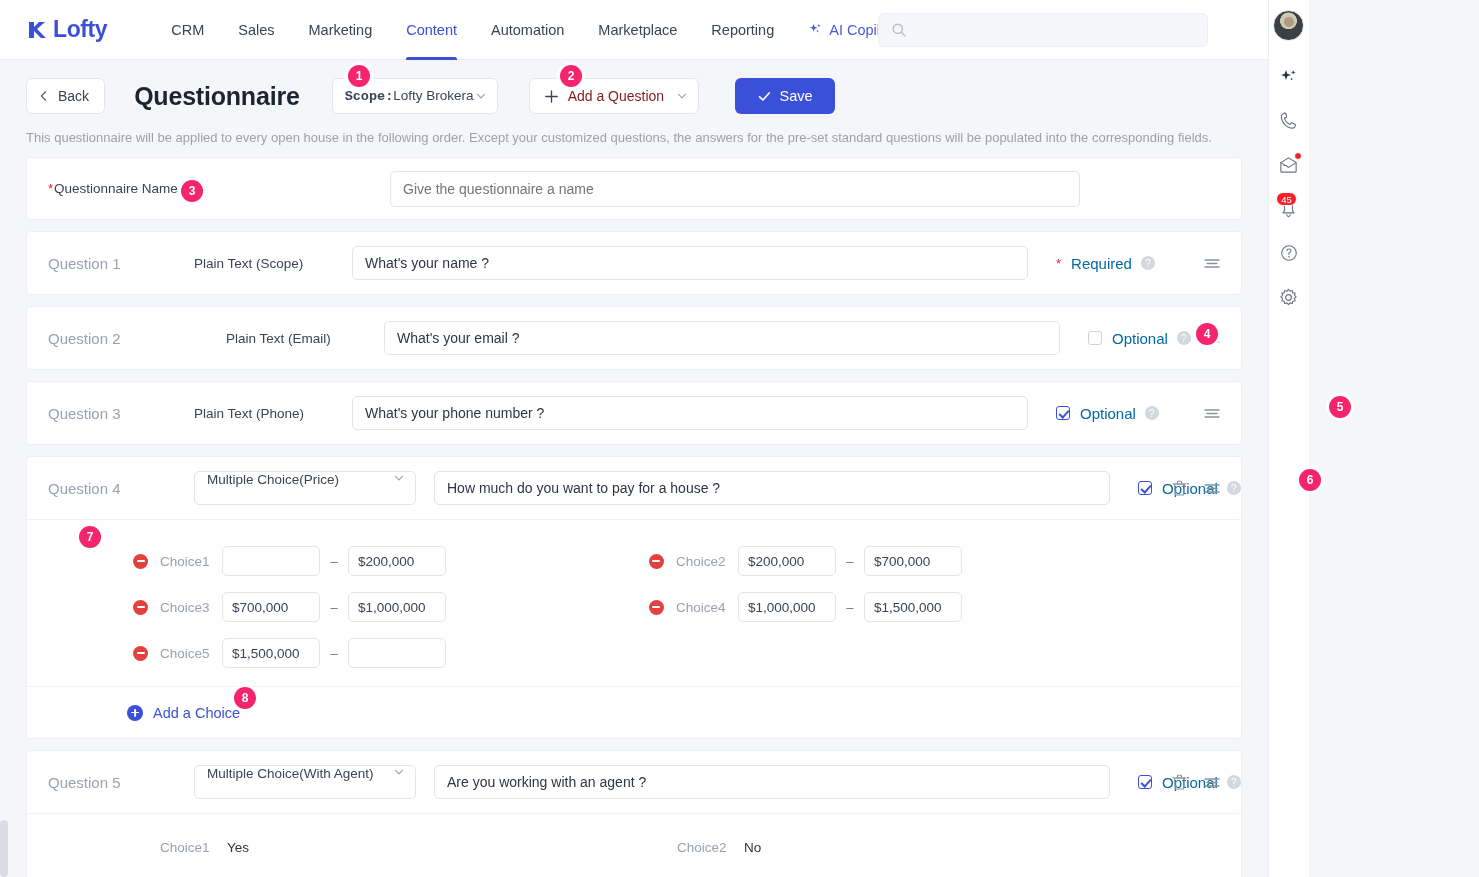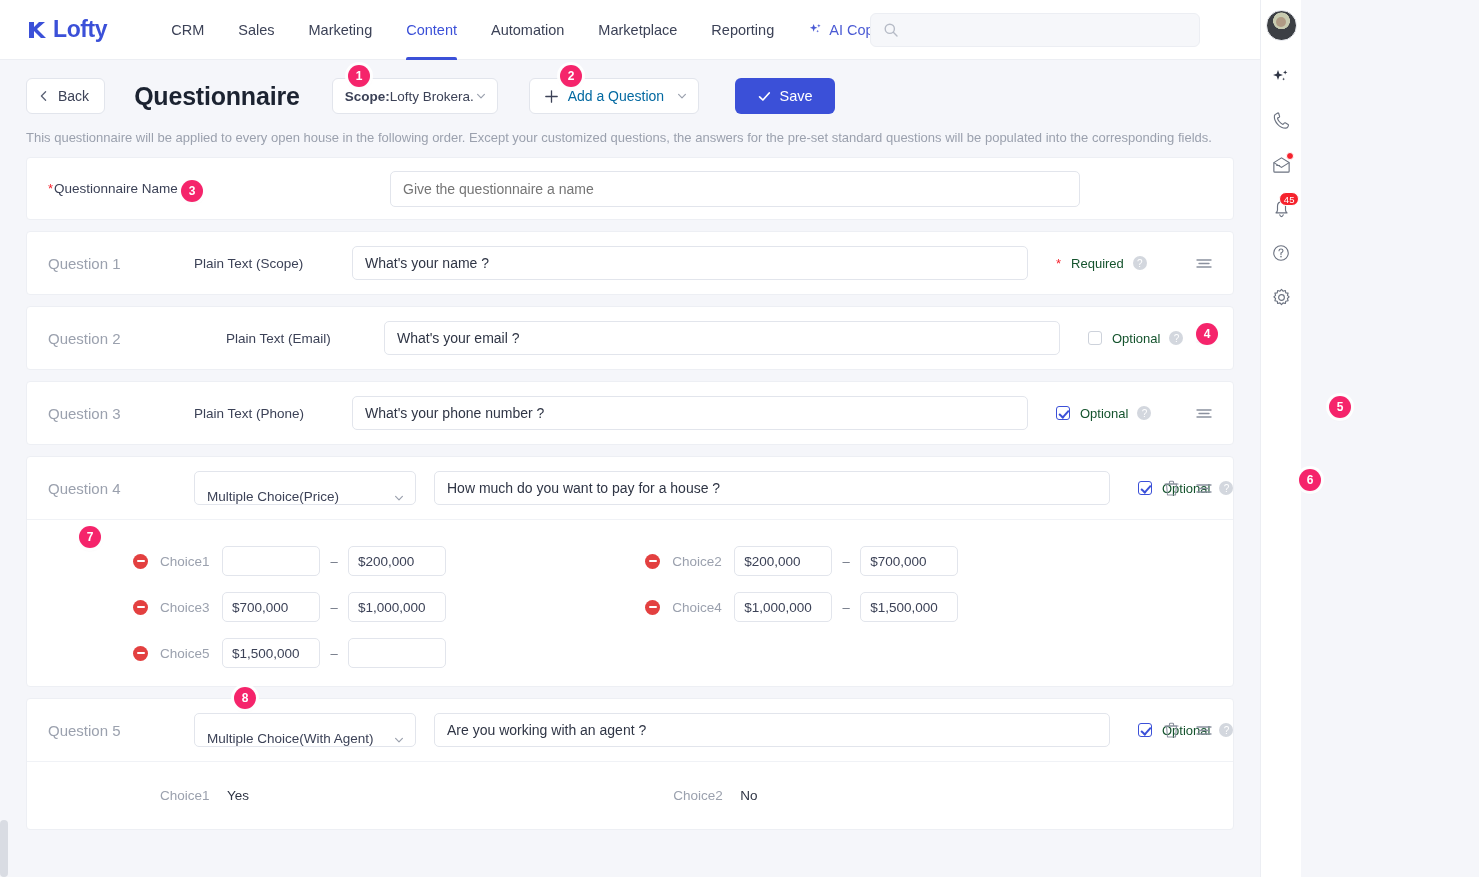--- a/index.html
+++ b/index.html
@@ -55,21 +55,21 @@
   }
   .rail-icon {
     width: 40px; height: 40px; display: flex; align-items: center; justify-content: center;
     position: relative; cursor: pointer; color: #6b7280;
   }
   .dot-badge {
     position: absolute; top: 7px; right: 7px; width: 8px; height: 8px;
     border-radius: 50%; background: #f5222d; border: 1.5px solid #fff;
   }
   .num-badge {
-    position: absolute; top: 3px; right: 2px; min-width: 19px; height: 14px;
+    position: absolute; top: 3px; right: 12px; min-width: 19px; height: 14px;
     border-radius: 8px; background: #f5222d; color: #fff; font-size: 9.5px;
     display: flex; align-items: center; justify-content: center; padding: 0 4px;
     border: 1px solid #fff;
   }
 
   
   .page-head { padding: 18px 26px 0 26px; position: relative; }
   .head-row { display: flex; align-items: center; gap: 7px; }
   .btn-back {
     height: 36px; padding: 0 15px 0 11px; background: #fff; border: 1px solid #e2e5ec;
@@ -77,65 +77,65 @@
     font-size: 14px; color: #3c4257; cursor: pointer;
   }
   .page-title { font-size: 25px; font-weight: bold; color: #1c2331; margin-left: 22px; letter-spacing: -0.2px; }
   .scope-select {
     margin-left: 25px; height: 36px; width: 166px; background: #fff;
     border: 1px solid #e2e5ec; border-radius: 6px; display: flex; align-items: center;
     padding: 0 10px 0 12px; font-size: 13.5px; color: #3c4257; cursor: pointer;
     justify-content: space-between;
   }
   .scope-select .lbl { overflow: hidden; white-space: nowrap; }
-  .scope-select b { font-weight: bold; }
+  .scope-select b { font-weight: bold; font-family: Liberation Mono, monospace; }
   .addq-btn {
     margin-left: 24px; height: 36px; width: 170px; background: #fff;
     border: 1px solid #e2e5ec; border-radius: 6px; display: flex; align-items: center;
-    padding: 0 10px 0 14px; font-size: 14px; color: #0369a1; cursor: pointer; gap: 9px;
+    padding: 0 10px 0 14px; font-size: 14px; color: #7f1d1d; cursor: pointer; gap: 9px;
   }
   .btn-save {
     margin-left: 29px; height: 36px; width: 100px; background: #3b50d8; color: #fff;
     border-radius: 6px; display: flex; align-items: center; justify-content: center;
     gap: 8px; font-size: 14.5px; cursor: pointer;
   }
   .subtitle { margin-top: 16px; font-size: 13px; color: #9ba1ae; }
 
   
   .content { padding: 12px 26px 0 26px; }
   .card {
     background: #fff; border: 1px solid #edeff4; border-radius: 4px;
     margin-bottom: 11px;
   }
   .qrow { display: flex; align-items: center; height: 62px; padding: 0 0 0 21px; position: relative; }
   .qlabel { width: 78px; font-size: 15px; color: #9ba1ae; flex-shrink: 0; }
   .qtype { width: 180px; font-size: 13.5px; color: #3c4257; flex-shrink: 0; margin-left: 68px; }
   .qtype-select {
     width: 222px; height: 34px; border: 1px solid #e2e5ec; border-radius: 5px;
-    display: flex; align-items: flex-end; justify-content: space-between;
+    display: flex; align-items: flex-start; justify-content: space-between;
     padding: 0 10px 0 12px; font-size: 13.5px; color: #3c4257; cursor: pointer;
     margin-left: 68px; flex-shrink: 0;
   }
   .qinput {
     width: 676px; height: 34px; border: 1px solid #e2e5ec; border-radius: 5px;
     display: flex; align-items: center; padding: 0 12px; font-size: 14px;
     color: #2f3545; margin-left: 18px; background: #fff; flex-shrink: 0;
   }
   .qctl { display: flex; align-items: center; margin-left: 28px; flex-shrink: 0; }
   .req-star { color: #f5222d; font-size: 13px; margin-right: 10px; }
   .checkbox {
     width: 14px; height: 14px; border: 1px solid #cdd2db; border-radius: 3px;
     margin-right: 10px; background: #fff; cursor: pointer; flex-shrink: 0;
   }
   .checkbox.checked { border-color: #3b50d8; position: relative; }
   .checkbox.checked::after {
     content: ""; position: absolute; left: 4px; top: 0.5px; width: 4px; height: 8px;
     border: solid #3b50d8; border-width: 0 2px 2px 0; transform: rotate(42deg);
   }
-  .ctl-text { font-size: 13px; color: #14532d; }
+  .ctl-text { font-size: 15px; color: #0369a1; }
   .help-ic {
     width: 14px; height: 14px; border-radius: 50%; background: #d3d7de; color: #fff;
     font-size: 10px; display: flex; align-items: center; justify-content: center;
     margin-left: 9px; cursor: pointer; flex-shrink: 0;
   }
   .row-actions { position: absolute; right: 20px; display: flex; align-items: center; gap: 16px; }
   .icon-btn { cursor: pointer; color: #8b919e; display: flex; align-items: center; }
 
   
   .choices-wrap { border-top: 1px solid #f0f2f6; padding: 18px 0 10px 0; }
@@ -436,20 +436,26 @@
               <span class="choice-lbl">Choice5</span>
               <div class="cinput">$1,500,000</div>
               <span class="dash">–</span>
               <div class="cinput"></div>
             </div>
 
             <div class="choice-cell col2"></div>
           </div>
         </div>
 
+        <div class="add-choice-bar">
+          <div class="add-choice">
+            <span class="plus-ic"></span>
+            <span>Add a Choice</span>
+          </div>
+        </div>
       </div>
 
       <div class="card">
         <div class="qrow">
           <span class="qlabel">Question 5</span>
           <div class="qtype-select">
             <span>Multiple Choice(With Agent)</span>
             <span>
               <svg width="12" height="12" viewBox="0 0 12 12">
                   <path d="M2.6 4.4 L6 7.8 L9.4 4.4" fill="none" stroke="#9ba1ae" stroke-width="1.2" stroke-linecap="round" stroke-linejoin="round"></path>

